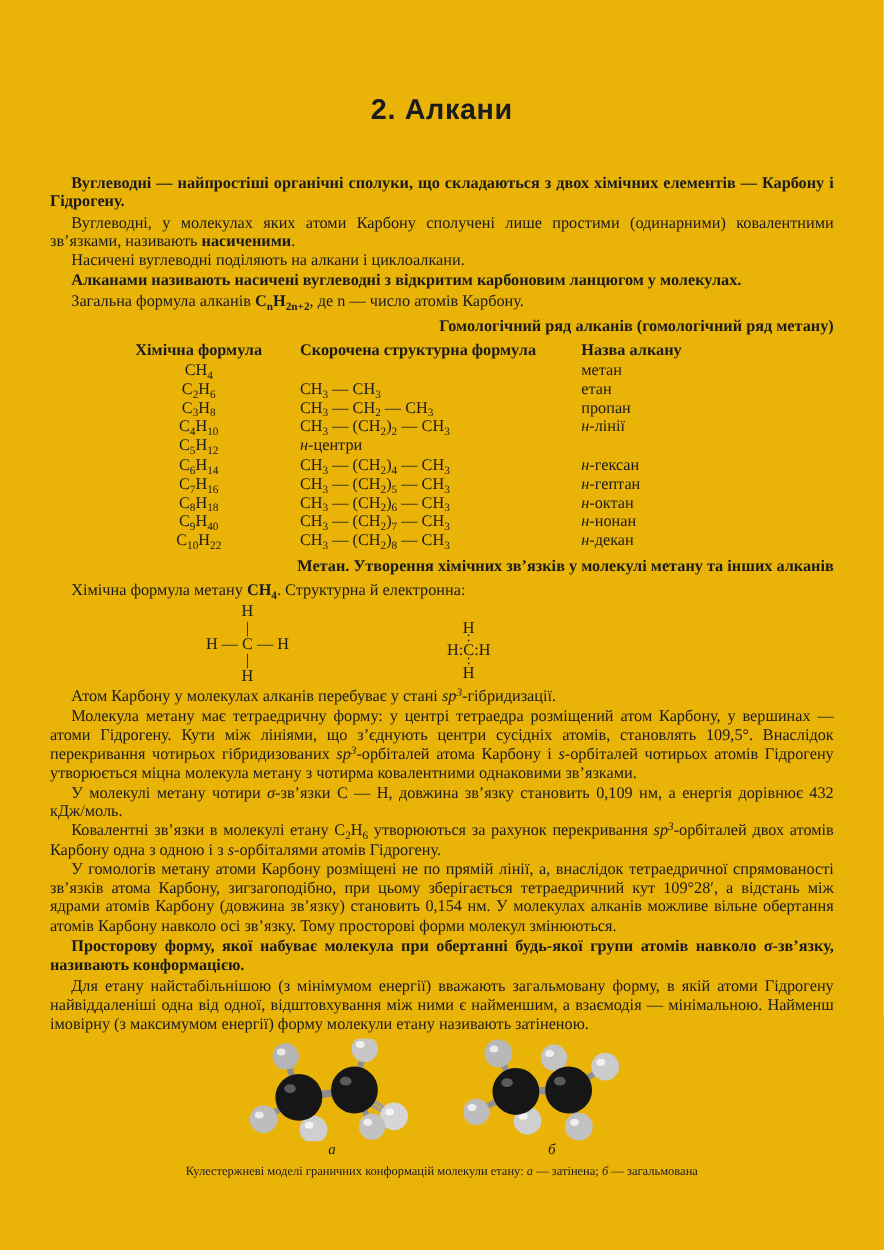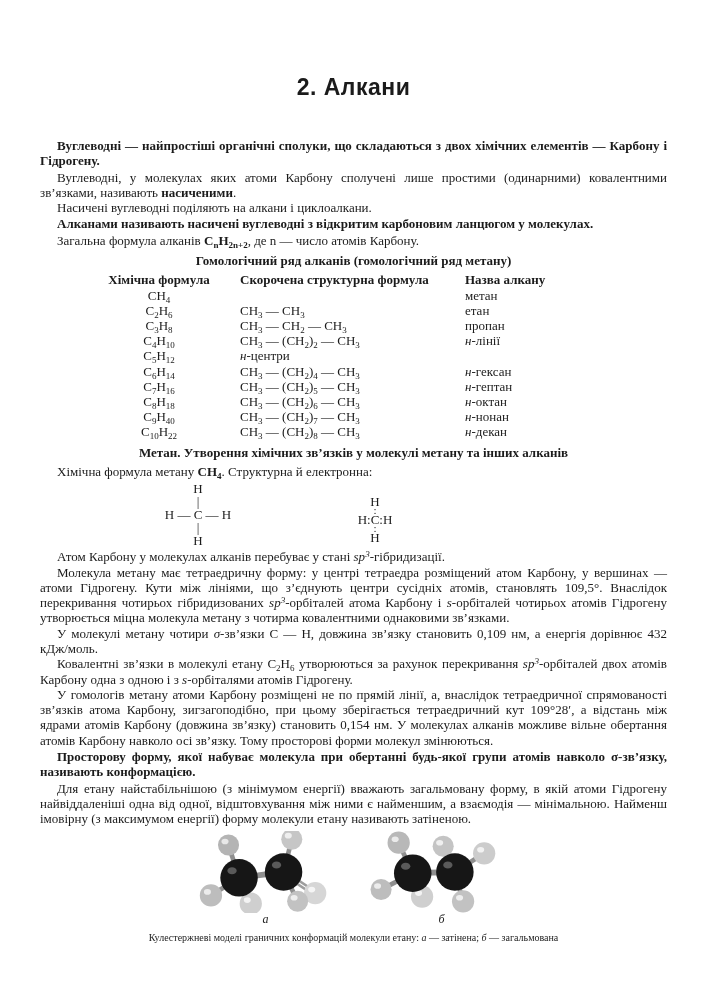--- a/index.html
+++ b/index.html
@@ -1,21 +1,21 @@
 <!DOCTYPE html>
 <html><head>
 <meta charset="utf-8">
 <style>
   * { margin:0; padding:0; box-sizing:border-box; }
   html,body { background:#e8e8e8; }
   .page {
     position:relative;
     width:707px; height:1000px;
     margin:0 auto;
-    background:#ffffff;
+    background:#eab308;
     color:#1b1b1b;
     font-family:"Liberation Serif","DejaVu Serif",serif;
     font-size:13px;
     line-height:15.3px;
     padding:74px 40px 0 40px;
     overflow:hidden;
   }
   .title {
     font-family:"Liberation Sans","DejaVu Sans",sans-serif;
     font-weight:bold;
@@ -25,21 +25,21 @@
     margin-bottom:38px;
     letter-spacing:0.5px;
   }
   p.para { text-align:justify; text-indent:17px; }
   p.def  { font-weight:bold; margin:1px 0; }
   .b { font-weight:bold; }
   .i { font-style:italic; }
   sub { font-size:9px; line-height:0; vertical-align:-3px; }
   sup { font-size:9px; line-height:0; vertical-align:4px; }
   .center-head {
-    font-weight:bold; text-align:center; text-indent:0;
+    font-weight:bold; text-align:right; text-indent:0;
     margin:5px 0 4px 0;
   }
   
   .htable { margin-left:38px; margin-top:1px; margin-bottom:3px; }
   .trow { display:flex; line-height:15.2px; }
   .trow .c1 { width:162px;text-align:center; }
   .trow .c2 { width:225px; }
   .trow .c3 { flex:1; }
   .thead { font-weight:bold; }
   

